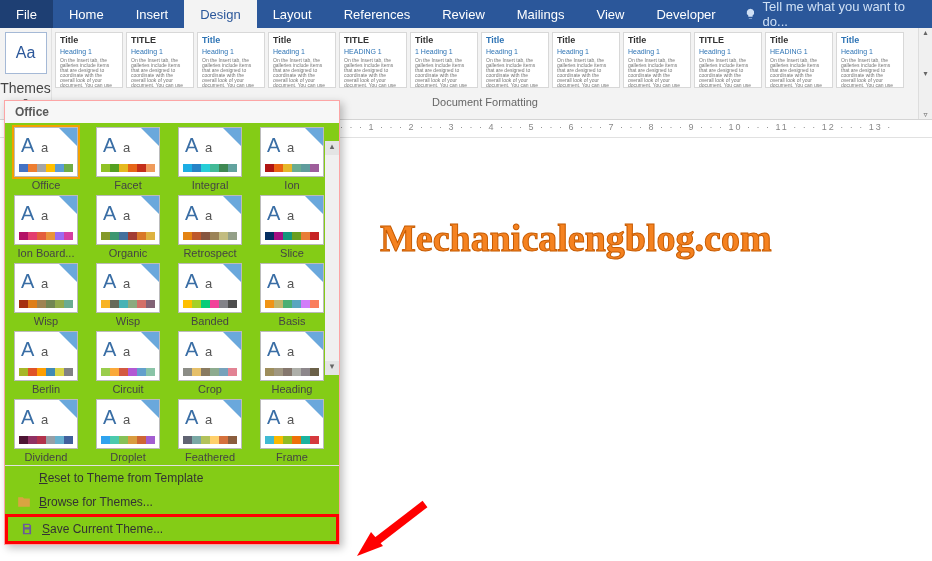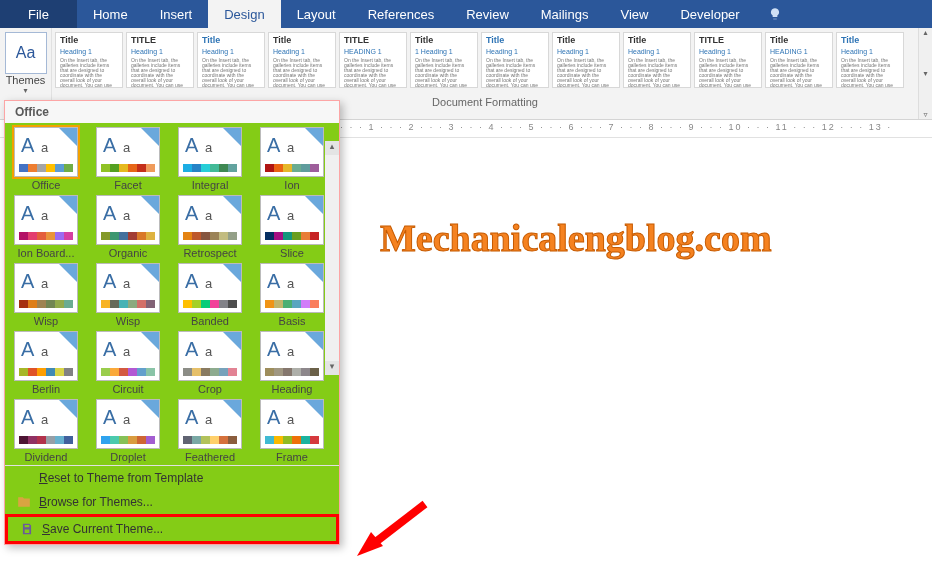--- a/index.html
+++ b/index.html
@@ -1,30 +1,30 @@
 <!DOCTYPE html>
 <html><head>
 <meta charset="utf-8">
 <style>
 * { margin: 0; padding: 0; box-sizing: border-box; font-family: "Segoe UI", Tahoma, sans-serif; }
 body { background: #fff; width: 932px; height: 561px; overflow: hidden; position: relative; }
 
 
 .tabs-bar { height: 28px; background: #2b579a; display: flex; align-items: stretch; color: #fff; font-size: 13px; }
-.file-tab { background: #1e3f73; padding: 0 28px; display: flex; align-items: center; cursor: pointer; }
+.file-tab { background: #1e3f73; padding: 0 16px; display: flex; align-items: center; cursor: pointer; }
 .tab { padding: 0 16px; display: flex; align-items: center; cursor: pointer; }
 .tab.active { background: #f3f3f3; color: #2b579a; }
 .tell-me { display: flex; align-items: center; padding: 0 12px; color: #cfe0f5; font-size: 13px; gap: 6px; }
 .bulb { width: 14px; height: 14px; }
 
 
 .ribbon { height: 92px; background: #f3f3f3; border-bottom: 1px solid #d4d4d4; display: flex; }
 .themes-group { width: 52px; border-right: 1px solid #e1e1e1; display: flex; flex-direction: column; align-items: center; padding-top: 4px; }
 .themes-btn { width: 42px; height: 42px; border: 1px solid #a5b9d6; background: #fff; display: flex; align-items: center; justify-content: center; font-size: 16px; color: #2b579a; }
-.themes-label { font-size: 11px; color: #444; margin-top: 0; }
+.themes-label { font-size: 14px; color: #444; margin-top: 6px; }
 .drop-arrow { font-size: 8px; color: #666; }
 
 .docfmt-group { flex: 1; display: flex; flex-direction: column; }
 .style-row { display: flex; height: 68px; overflow: hidden; padding: 4px 0 0 3px; gap: 3px; }
 .style-thumb { width: 68px; height: 56px; border: 1px solid #d8d8d8; background: #fff; padding: 3px 4px; font-size: 7px; line-height: 1.1; cursor: pointer; overflow: hidden; }
 .style-thumb .t-title { font-weight: 600; font-size: 9px; color: #333; }
 .style-thumb.blue .t-title { color: #2e74b5; }
 .style-thumb.caps .t-title { text-transform: uppercase; }
 .style-thumb .t-h1 { color: #2e74b5; font-size: 7px; margin-top: 2px; }
 .style-thumb .t-body { color: #777; font-size: 5px; line-height: 1; margin-top: 2px; }
@@ -80,20 +80,21 @@
       <div class="tab">References</div>
       <div class="tab">Review</div>
       <div class="tab">Mailings</div>
       <div class="tab">View</div>
       <div class="tab">Developer</div>
     </div>
   <div class="tell-me">
     <svg class="bulb" viewBox="0 0 24 24" fill="#cfe0f5">
         <path d="M9 21h6v-1H9v1zm3-19a7 7 0 00-4 12.7V17h8v-2.3A7 7 0 0012 2z"></path>
       </svg>
+    <span>Tell me what you want to do...</span>
   </div>
 </div>
 
 <div class="ribbon">
   <div class="themes-group">
     <div class="themes-btn">
       <span style="color:#2b579a;font-weight:400">Aa</span>
     </div>
     <div class="themes-label">Themes</div>
     <div class="drop-arrow">▾</div>

